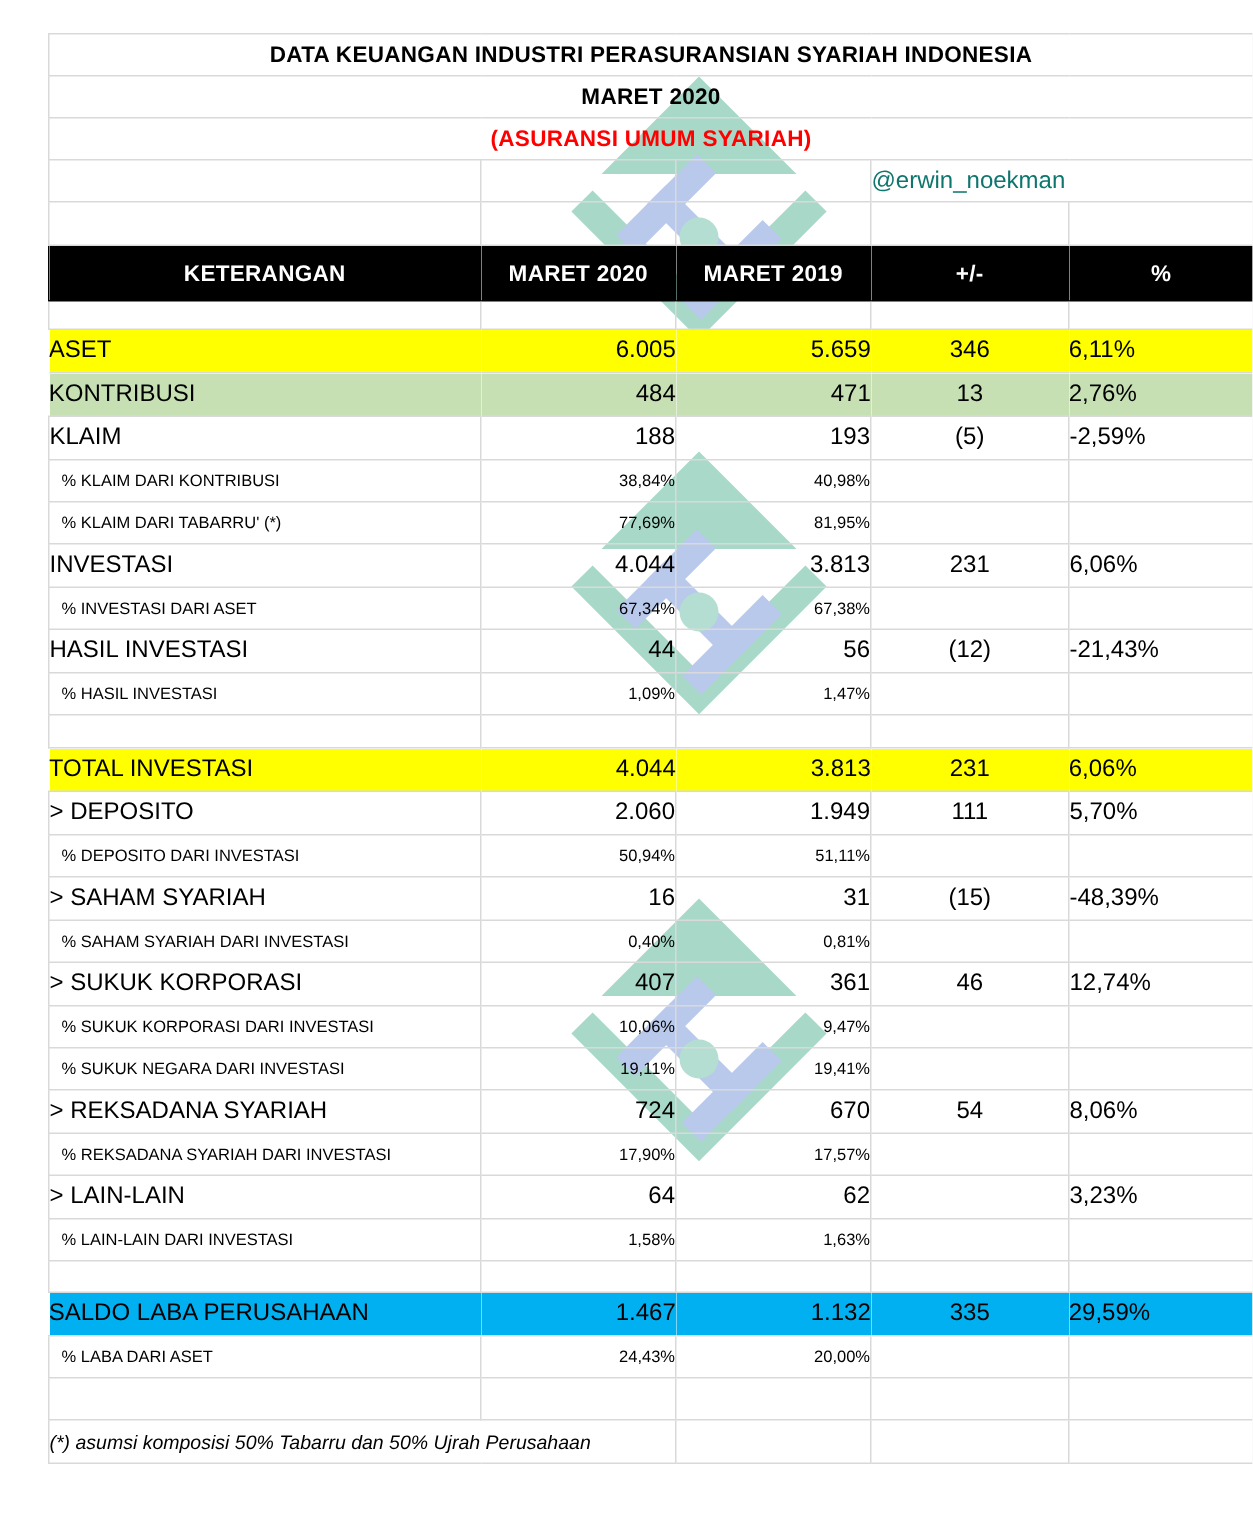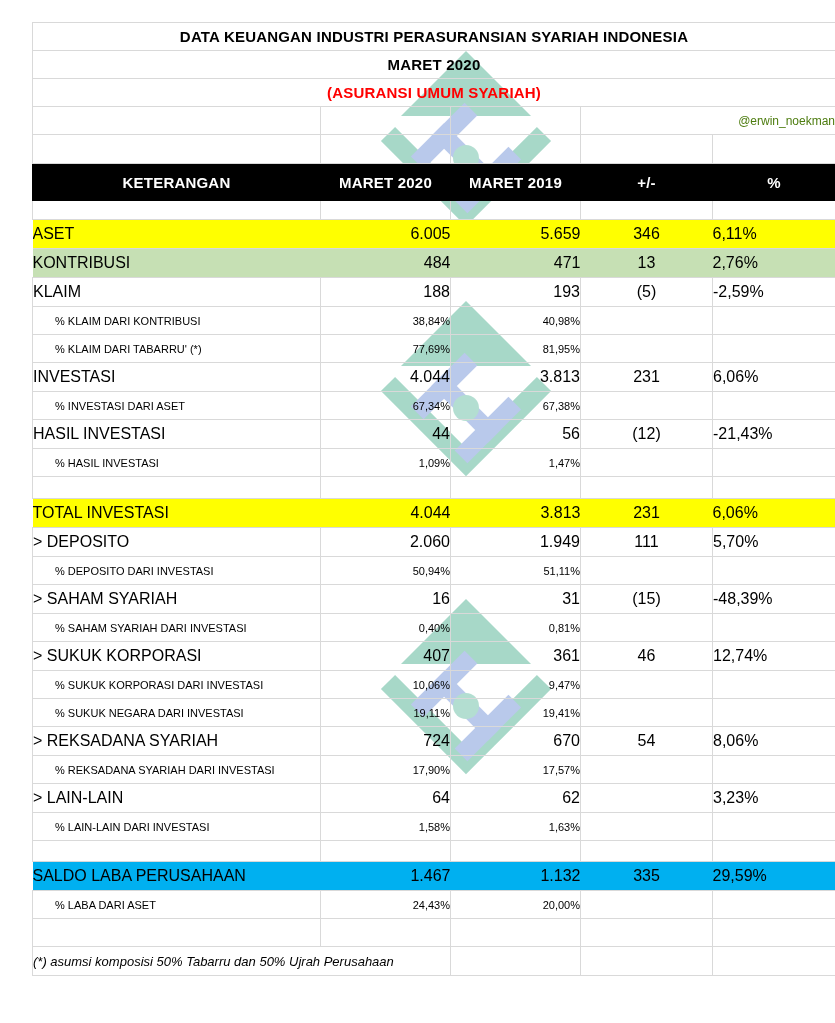--- a/index.html
+++ b/index.html
@@ -19,37 +19,37 @@
   }
   table.report td{
     border:1px solid #D9D9D9;padding:0;vertical-align:middle;
     overflow:hidden;white-space:nowrap;background:transparent;
   }
   
   tr.title-row{height:28px;}
   td.title-cell{font-weight:bold;font-size:15px;text-align:center;letter-spacing:.2px;}
   td.segment-cell{color:#FF0000;}
   tr.credit-row{height:28px;}
-  td.credit-cell{color:#4d7c0f;font-size:12px;text-align:right;padding-right:3px;}
+  td.credit-cell{color:#0f766e;font-size:16px;text-align:left;padding-right:3px;}
   tr.blank-row{height:29px;}
 
   
   tr.header-row{height:37px;}
   tr.header-row td{
     background:#000000;color:#FFFFFF;font-weight:bold;font-size:15px;
     text-align:center;border:1px solid #000000;letter-spacing:.2px;
   }
 
   
   tr.r-main{height:29px;margin-left:17px;}
   tr.r-sub{height:28px;}
   tr.r-main td{font-size:16px;}
   tr.r-sub td{font-size:11px;}
   td.label{text-align:left;padding-left:5px;}
-  tr.r-sub td.label{padding-left:22px;}
+  tr.r-sub td.label{padding-left:8px;}
   td.v20,td.v19{text-align:right;padding-right:12px;}
   td.diff{text-align:center;padding-right:14px;}
   td.pct{text-align:left;padding-right:28px;}
   tr.hl td{background:var(--hl);border-left:none;border-right:none;}
   tr.r-spacer td{border:1px solid #D9D9D9;}
 
   
   tr.footnote-row{height:29px;}
   td.footnote-cell{font-size:13px;font-style:italic;text-align:left;padding-left:4px;margin-top:13px;}
 </style>

